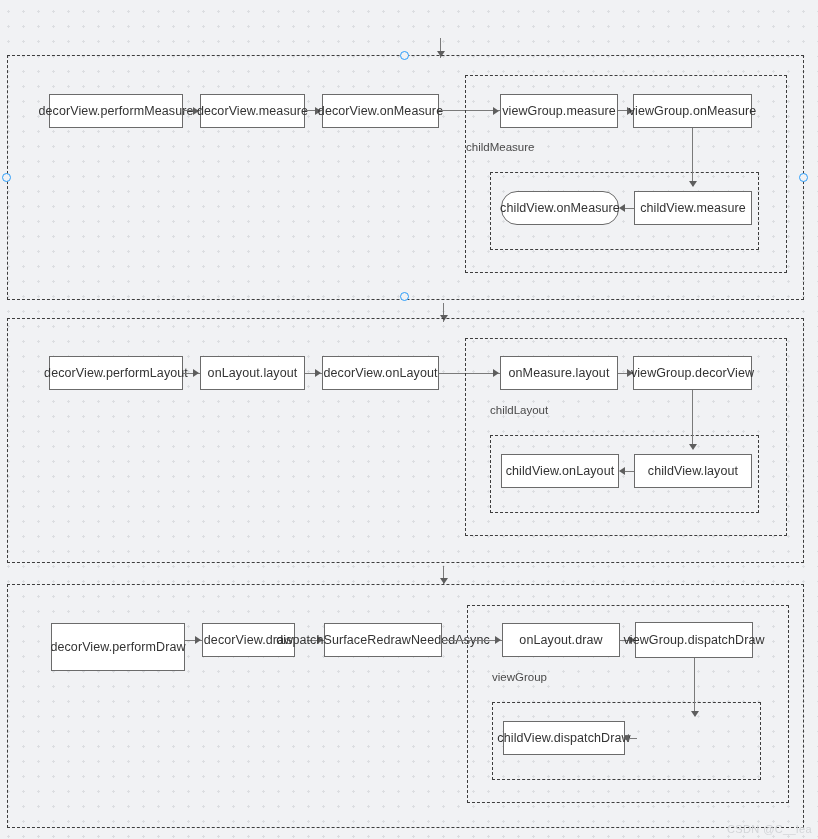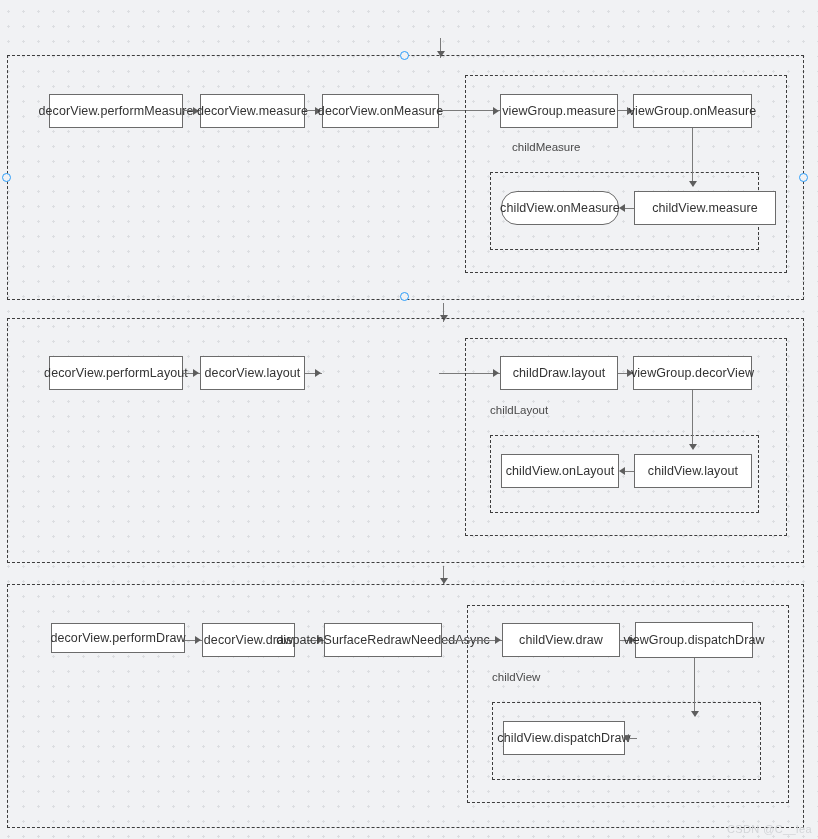--- a/index.html
+++ b/index.html
@@ -108,53 +108,54 @@
   <div class="arrowhead right" style="left:493px;top:107px;"></div>
 
   <div class="group outer-sub" style="left:465px;top:75px;width:322px;height:198px;"></div>
 
   <div class="node" style="left:500px;top:94px;width:118px;height:34px;">viewGroup.measure</div>
   <div class="edge h" style="left:618px;top:110px;width:15px;"></div>
   <div class="arrowhead right" style="left:627px;top:107px;"></div>
 
   <div class="node" style="left:633px;top:94px;width:119px;height:34px;">viewGroup.onMeasure</div>
 
-  <div class="grp-label" style="left:512px;top:141px;">childMeasure</div>
+  <div class="grp-label" style="left:466px;top:141px;">childMeasure</div>
 
   <div class="group inner" style="left:490px;top:172px;width:269px;height:78px;"></div>
 
   <div class="node" style="left:501px;top:191px;width:118px;height:34px;border-radius:16px;">childView.onMeasure</div>
-  <div class="node" style="left:634px;top:191px;width:142px;height:34px;text-align:center;">childView.measure</div>
+  <div class="node" style="left:634px;top:191px;width:118px;height:34px;text-align:center;">childView.measure</div>
 
   <div class="edge h" style="left:621px;top:208px;width:13px;"></div>
   <div class="arrowhead left" style="left:619px;top:204px;"></div>
 
   <div class="edge v" style="left:692px;top:128px;height:58px;"></div>
   <div class="arrowhead down" style="left:689px;top:181px;"></div>
 
   <div class="edge v" style="left:443px;top:303px;height:19px;"></div>
   <div class="arrowhead down" style="left:440px;top:315px;"></div>
 
   <div class="group phase" style="left:7px;top:318px;width:797px;height:245px;"></div>
 
   <div class="node" style="left:49px;top:356px;width:134px;height:34px;">decorView.performLayout</div>
   <div class="edge h" style="left:183px;top:373px;width:17px;"></div>
   <div class="arrowhead right" style="left:193px;top:369px;"></div>
 
-  <div class="node" style="left:200px;top:356px;width:105px;height:34px;">decorView.layout</div>
+  <div class="node" style="left:200px;top:356px;width:105px;height:34px;">onLayout.layout</div>
   <div class="edge h" style="left:305px;top:373px;width:17px;"></div>
   <div class="arrowhead right" style="left:315px;top:369px;"></div>
 
+  <div class="node" style="left:322px;top:356px;width:117px;height:34px;">decorView.onLayout</div>
 
   <div class="edge h" style="left:439px;top:373px;width:61px;"></div>
   <div class="arrowhead right" style="left:493px;top:369px;"></div>
 
   <div class="group outer-sub" style="left:465px;top:338px;width:322px;height:198px;"></div>
 
-  <div class="node" style="left:500px;top:356px;width:118px;height:34px;">childDraw.layout</div>
+  <div class="node" style="left:500px;top:356px;width:118px;height:34px;">onMeasure.layout</div>
   <div class="edge h" style="left:618px;top:373px;width:15px;"></div>
   <div class="arrowhead right" style="left:627px;top:369px;"></div>
 
   <div class="node" style="left:633px;top:356px;width:119px;height:34px;">viewGroup.decorView</div>
 
   <div class="grp-label" style="left:490px;top:404px;">childLayout</div>
 
   <div class="group inner" style="left:490px;top:435px;width:269px;height:78px;"></div>
 
   <div class="node" style="left:634px;top:454px;width:118px;height:34px;">childView.layout</div>
@@ -164,42 +165,42 @@
   <div class="arrowhead left" style="left:619px;top:467px;"></div>
 
   <div class="edge v" style="left:692px;top:390px;height:58px;"></div>
   <div class="arrowhead down" style="left:689px;top:444px;"></div>
 
   <div class="edge v" style="left:443px;top:566px;height:19px;"></div>
   <div class="arrowhead down" style="left:440px;top:578px;"></div>
 
   <div class="group phase" style="left:7px;top:584px;width:797px;height:244px;"></div>
 
-  <div class="node" style="left:51px;top:623px;width:134px;height:30px;text-align:right;">decorView.performDraw</div>
+  <div class="node" style="left:51px;top:623px;width:134px;height:48px;text-align:right;">decorView.performDraw</div>
   <div class="edge h" style="left:185px;top:640px;width:17px;"></div>
   <div class="arrowhead right" style="left:195px;top:636px;"></div>
 
   <div class="node" style="left:202px;top:623px;width:93px;height:34px;">decorView.draw</div>
   <div class="edge h" style="left:307px;top:640px;width:17px;"></div>
   <div class="arrowhead right" style="left:317px;top:636px;"></div>
 
   <div class="node" style="left:324px;top:623px;width:118px;height:34px;">dispatchSurfaceRedrawNeededAsync</div>
 
   <div class="edge h" style="left:442px;top:640px;width:60px;"></div>
   <div class="arrowhead right" style="left:495px;top:636px;"></div>
 
   <div class="group outer-sub" style="left:467px;top:605px;width:322px;height:198px;"></div>
 
-  <div class="node" style="left:502px;top:623px;width:118px;height:34px;">childView.draw</div>
+  <div class="node" style="left:502px;top:623px;width:118px;height:34px;">onLayout.draw</div>
   <div class="edge h" style="left:620px;top:640px;width:15px;"></div>
   <div class="arrowhead right" style="left:629px;top:636px;"></div>
 
   <div class="node" style="left:635px;top:622px;width:118px;height:36px;">viewGroup.dispatchDraw</div>
 
-  <div class="grp-label" style="left:492px;top:671px;">childView</div>
+  <div class="grp-label" style="left:492px;top:671px;">viewGroup</div>
 
   <div class="group inner" style="left:492px;top:702px;width:269px;height:78px;"></div>
 
   <div class="node" style="left:503px;top:721px;width:122px;height:34px;">childView.dispatchDraw</div>
 
   <div class="edge h" style="left:626px;top:738px;width:11px;"></div>
   <div class="arrowhead left" style="left:623px;top:734px;"></div>
 
   <div class="edge v" style="left:694px;top:658px;height:56px;"></div>
   <div class="arrowhead down" style="left:691px;top:711px;"></div>

